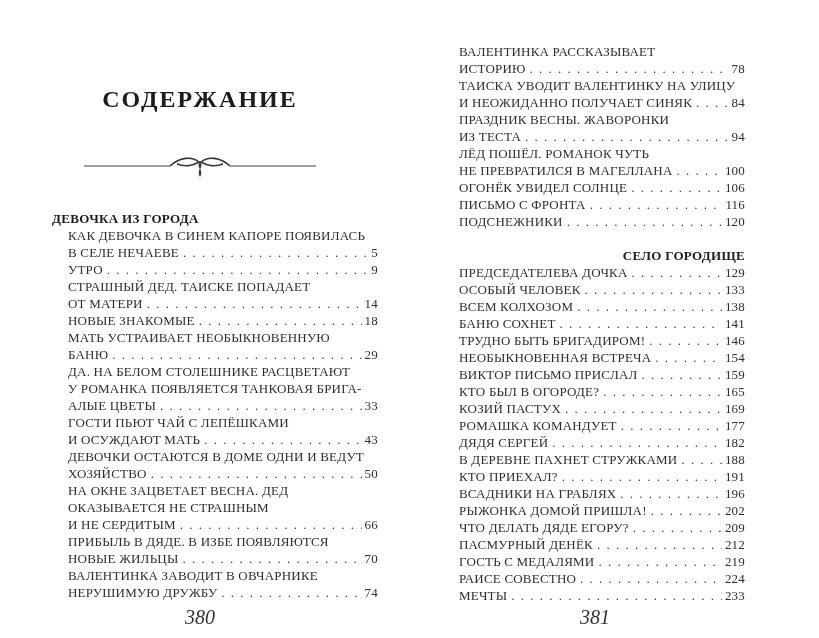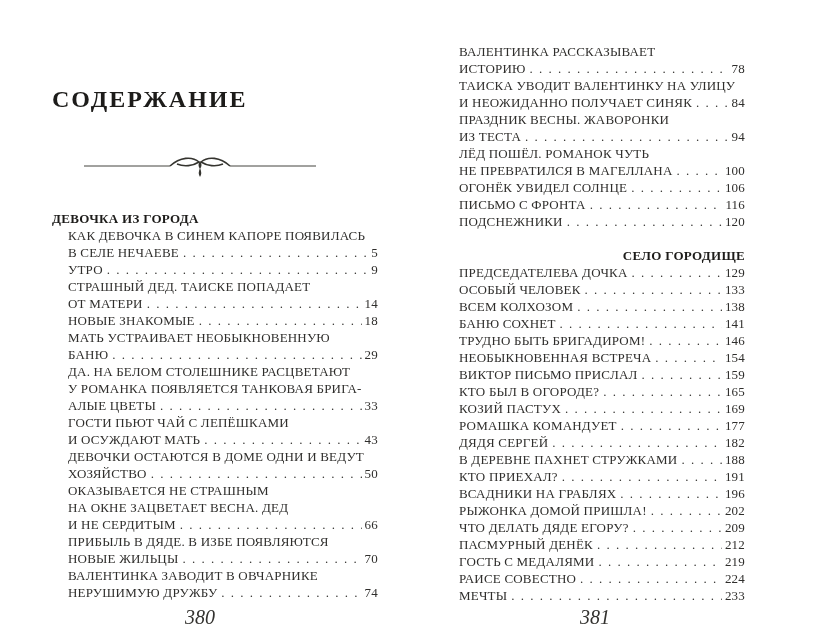--- a/index.html
+++ b/index.html
@@ -6,21 +6,21 @@
   body{
     width:819px;height:638px;position:relative;background:#ffffff;
     font-family:"Liberation Serif","DejaVu Serif",serif;
     color:#2f2e2c;overflow:hidden;
   }
   .page-col{position:absolute;top:0;height:452px;margin-top:16px;}
   #col-left{left:52px;width:326px;}
   #col-right{left:443px;width:302px;}
 
   .contents-title{
-    position:absolute;top:70px;left:0;width:296px;text-align:left;
+    position:absolute;top:70px;left:0;width:296px;text-align:center;
     font-size:24px;font-weight:bold;letter-spacing:2px;color:#1d1c1a;
     line-height:26px;
   }
   .ornament-wrap{position:absolute;top:136px;left:0;width:296px;text-align:center;}
 
   .toc{position:absolute;left:0;right:0;font-size:13px;line-height:17px;}
   #toc-left{top:194px;}
   #toc-right{top:27px;}
 
   .toc-section-heading{
@@ -122,24 +122,24 @@
       </div>
       <div class="toc-line">
         <span class="toc-text">ДЕВОЧКИ ОСТАЮТСЯ В ДОМЕ ОДНИ И ВЕДУТ</span>
       </div>
       <div class="toc-line">
         <span class="toc-text">ХОЗЯЙСТВО</span>
         <span class="dots"></span>
         <span class="pnum">50</span>
       </div>
       <div class="toc-line">
+        <span class="toc-text">НА ОКНЕ ЗАЦВЕТАЕТ ВЕСНА. ДЕД</span>
+      </div>
+      <div class="toc-line">
         <span class="toc-text">ОКАЗЫВАЕТСЯ НЕ СТРАШНЫМ</span>
-      </div>
-      <div class="toc-line">
-        <span class="toc-text">НА ОКНЕ ЗАЦВЕТАЕТ ВЕСНА. ДЕД</span>
       </div>
       <div class="toc-line">
         <span class="toc-text">И НЕ СЕРДИТЫМ</span>
         <span class="dots"></span>
         <span class="pnum">66</span>
       </div>
       <div class="toc-line">
         <span class="toc-text">ПРИБЫЛЬ В ДЯДЕ. В ИЗБЕ ПОЯВЛЯЮТСЯ</span>
       </div>
       <div class="toc-line">

